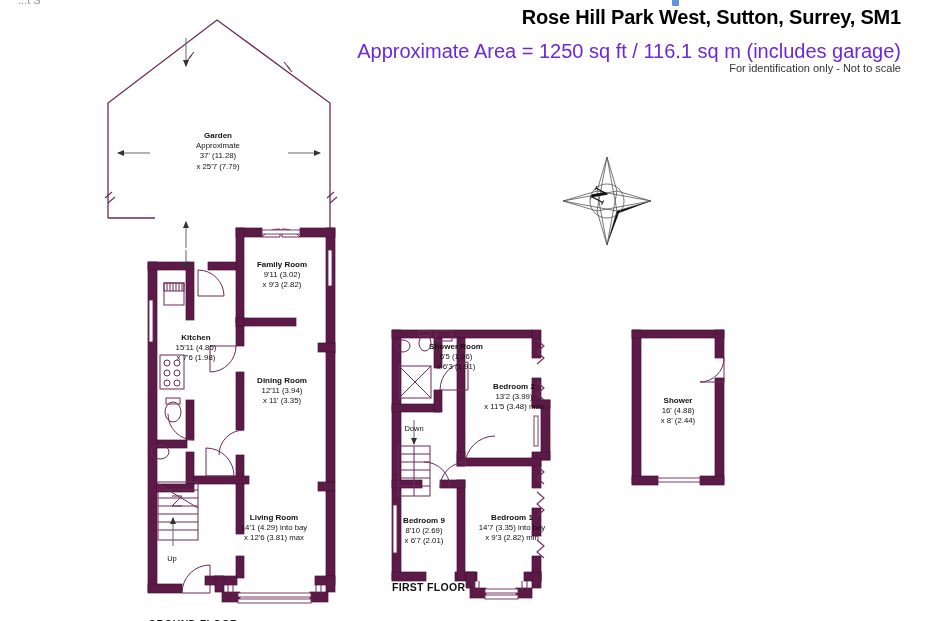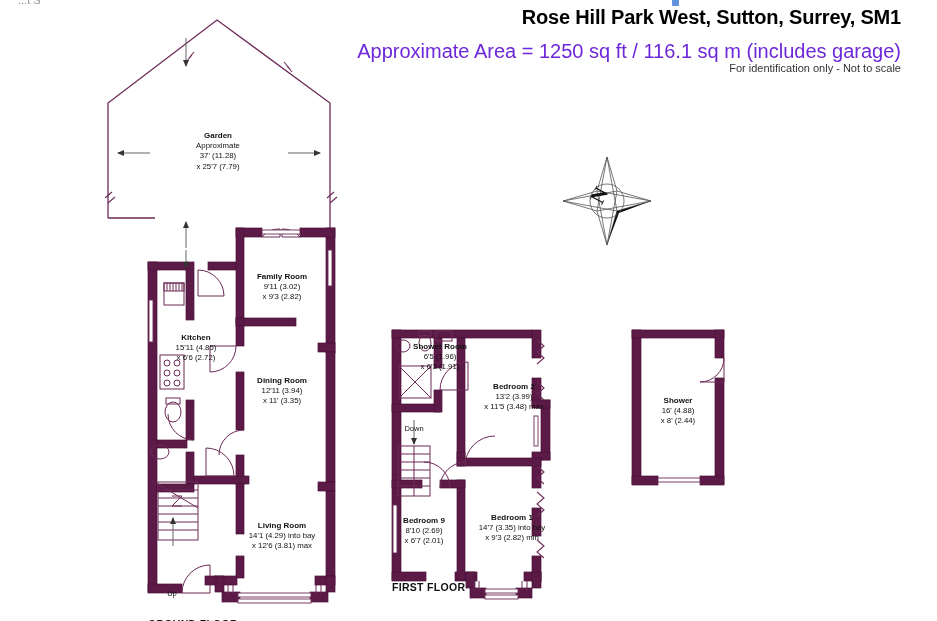--- a/index.html
+++ b/index.html
@@ -365,45 +365,45 @@
 
   <div class="compass-n">N</div>
 
   <div class="room-label" style="left:218px; top:131px;">
     <div class="rn">Garden</div>
     <div>Approximate</div>
     <div>37' (11.28)</div>
     <div>x 25'7 (7.79)</div>
   </div>
 
-  <div class="room-label" style="left:282px; top:272px;">
+  <div class="room-label" style="left:282px; top:260px;">
     <div class="rn">Family Room</div>
     <div>9'11 (3.02)</div>
     <div>x 9'3 (2.82)</div>
   </div>
 
   <div class="room-label" style="left:196px; top:333px;">
     <div class="rn">Kitchen</div>
     <div>15'11 (4.85)</div>
-    <div>x 6'6 (2.72)</div>
+    <div>x 7'6 (1.98)</div>
   </div>
 
   <div class="room-label" style="left:282px; top:376px;">
     <div class="rn">Dining Room</div>
     <div>12'11 (3.94)</div>
     <div>x 11' (3.35)</div>
   </div>
 
-  <div class="room-label" style="left:282px; top:513px;margin-top:8px;">
+  <div class="room-label" style="left:274px; top:513px;">
     <div class="rn">Living Room</div>
     <div>14'1 (4.29) into bay</div>
     <div>x 12'6 (3.81) max</div>
   </div>
 
-  <div class="room-label" style="left:440px; top:342px;">
+  <div class="room-label" style="left:456px; top:342px;">
     <div class="rn">Shower Room</div>
     <div>6'5 (1.96)</div>
     <div>x 6'3 (1.91)</div>
   </div>
 
   <div class="room-label" style="left:514px; top:382px;">
     <div class="rn">Bedroom 2</div>
     <div>13'2 (3.99)</div>
     <div>x 11'5 (3.48) max</div>
   </div>
@@ -419,19 +419,19 @@
     <div>14'7 (3.35) into bay</div>
     <div>x 9'3 (2.82) min</div>
   </div>
 
   <div class="room-label" style="left:678px; top:396px;">
     <div class="rn">Shower</div>
     <div>16' (4.88)</div>
     <div>x 8' (2.44)</div>
   </div>
 
-  <div class="room-label" style="left:172px; top:554px; font-size:7.5px; font-weight:normal;margin-top:35px;">Up</div>
+  <div class="room-label" style="left:172px; top:554px; font-size:7.5px; font-weight:normal;">Up</div>
   <div class="room-label" style="left:414px; top:408px; font-size:7.5px;margin-top:16px;">Down</div>
 
   <div class="floor-label" style="left:148px; top:618px;">GROUND FLOOR</div>
   <div class="floor-label" style="left:392px; top:581px;">FIRST FLOOR</div>
 
 </div>
 
 </body></html>

